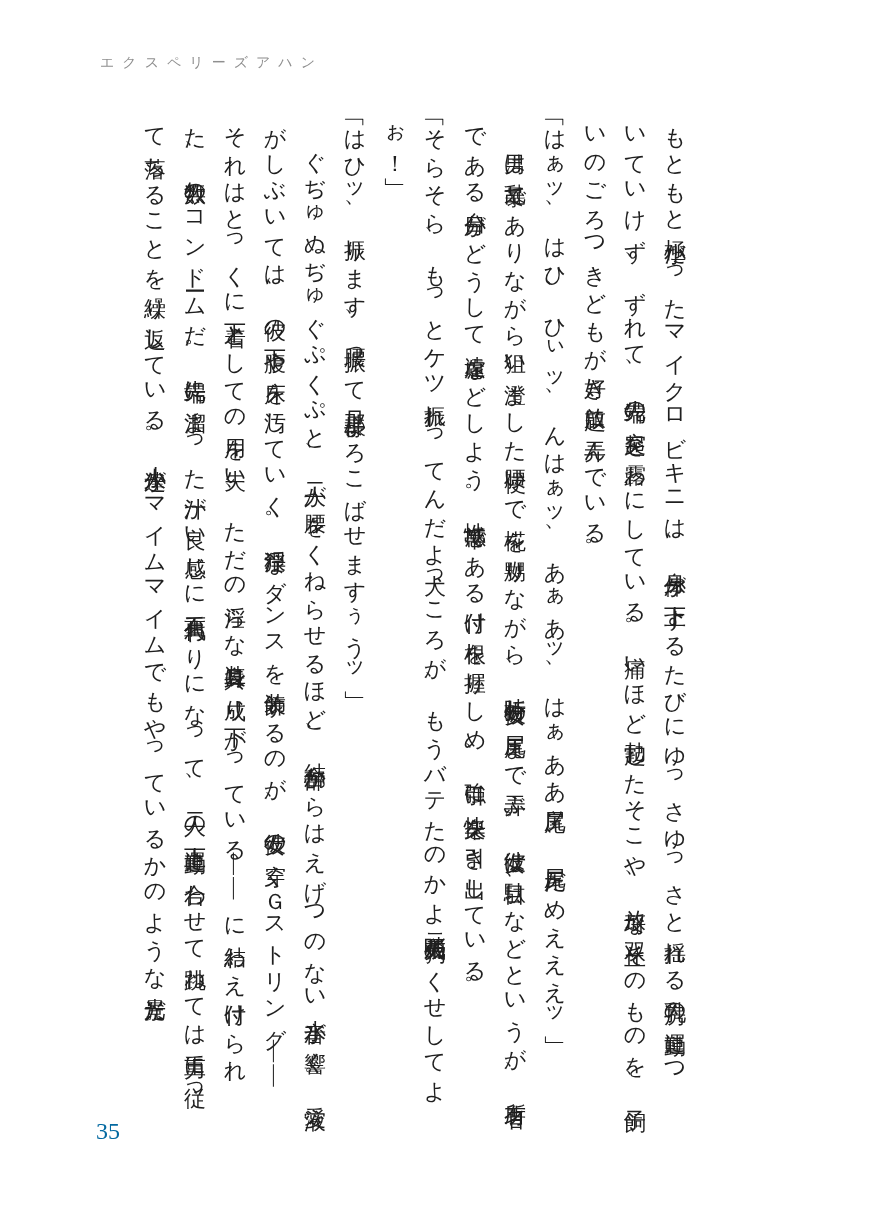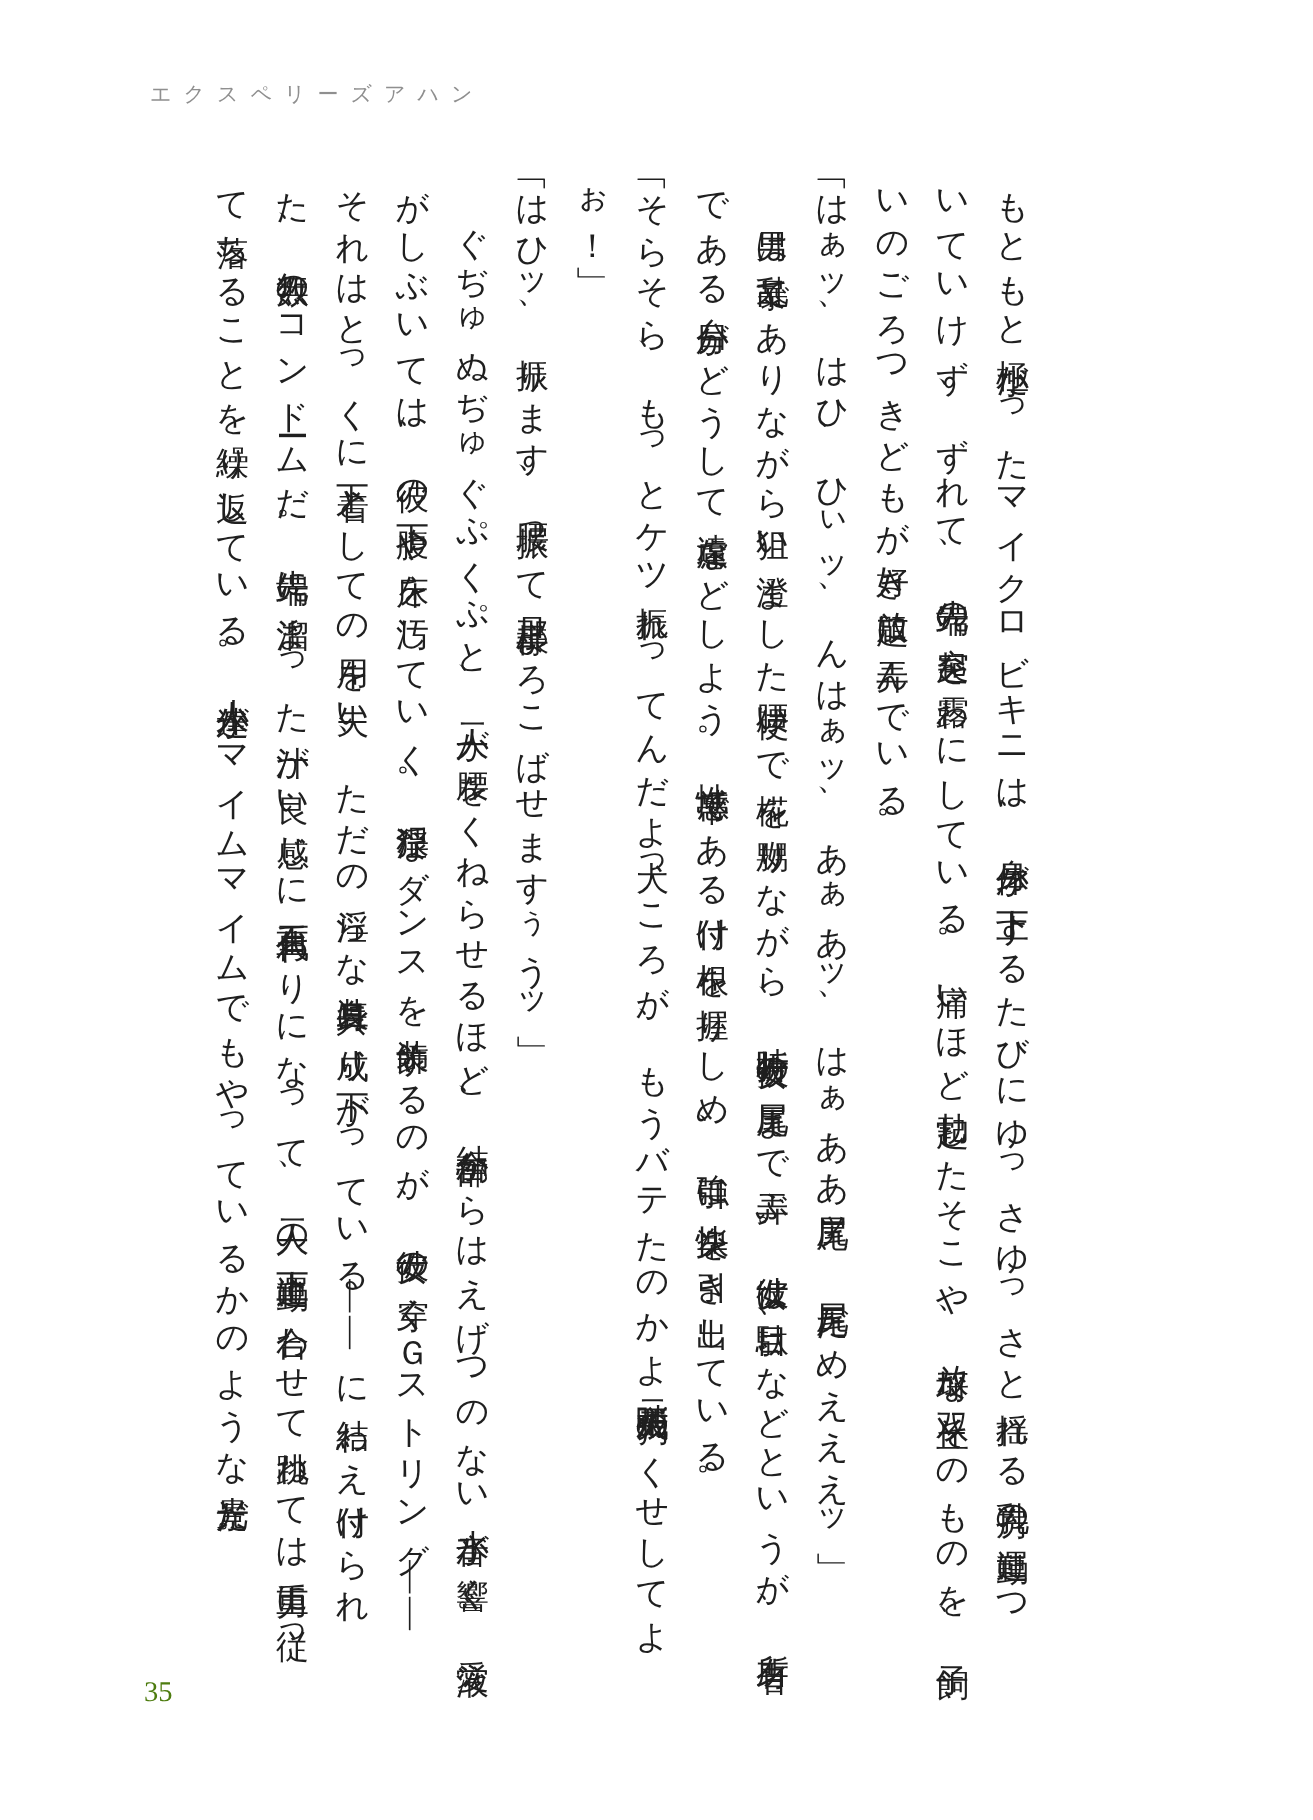--- a/index.html
+++ b/index.html
@@ -39,22 +39,22 @@
     color: #1f1f1f;
   }
   .text-area p {
     margin: 0;
     padding: 0;
   }
   .page-number {
     position: absolute;
     left: 96px;
     top: 1118px;
-    font-size: 19px;
-    color: #4d7c0f;
+    font-size: 24px;
+    color: #0369a1;
   }
 </style>
 </head>
 <body>
 
 <div class="book-page">
 
   <div class="running-header">エクスペリーズアハン</div>
 
   <div class="text-area">

